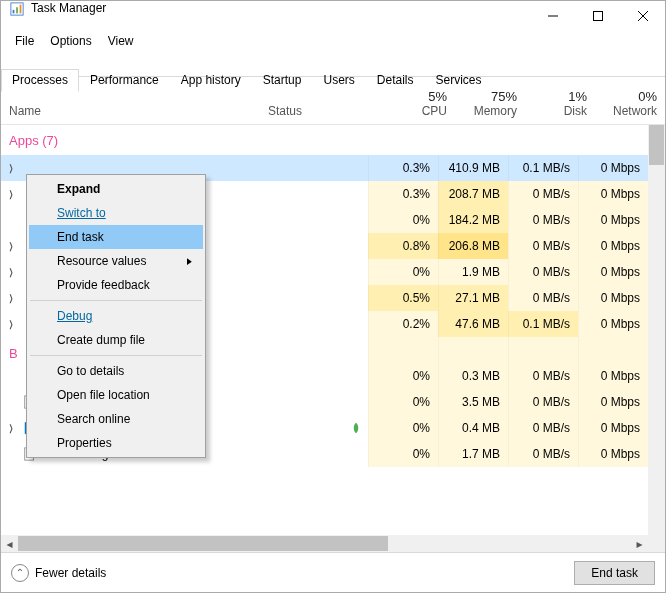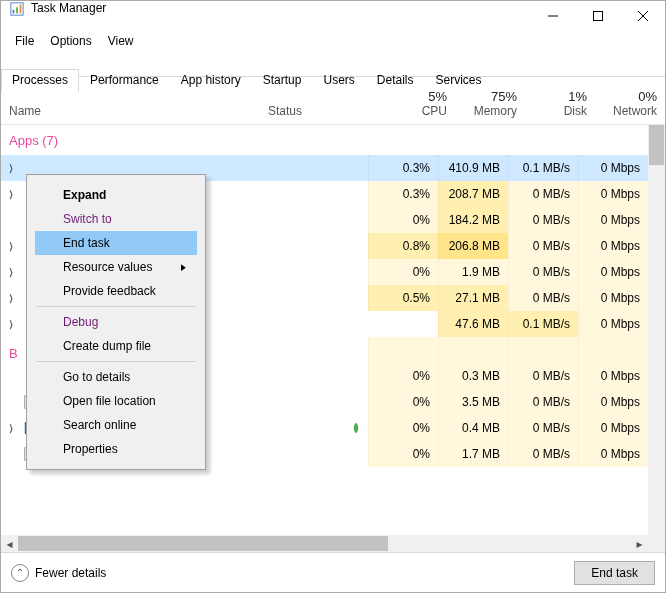--- a/index.html
+++ b/index.html
@@ -42,23 +42,23 @@
 .hscroll { position: absolute; bottom: 0; left: 0; right: 17px; height: 17px; background: #f0f0f0; display: flex; align-items: center; }
 .hscroll .arrow { width: 17px; text-align: center; color: #555; }
 .hscroll .track { flex: 1; position: relative; height: 100%; }
 .hscroll .thumb { position: absolute; top: 1px; bottom: 1px; left: 0; width: 370px; background: #c2c2c2; }
 .corner { position: absolute; right: 0; bottom: 0; width: 17px; height: 17px; background: #f0f0f0; }
 .footer { height: 40px; border-top: 1px solid #d9d9d9; display: flex; align-items: center; padding: 0 10px; }
 .footer .left { flex: 1; display: flex; align-items: center; gap: 6px; }
 .footer .circ { width: 18px; height: 18px; border: 1px solid #888; border-radius: 50%; display: flex; align-items: center; justify-content: center; font-size: 10px; color: #555; }
 .footer button { padding: 4px 16px; background: #e1e1e1; border: 1px solid #adadad; cursor: default; }
 
-.ctxmenu { position: absolute; left: 25px; top: 173px; width: 180px; background: #f0f0f0; border: 1px solid #a0a0a0; box-shadow: 4px 4px 4px rgba(0,0,0,0.2); padding: 8px; z-index: 100; }
+.ctxmenu { position: absolute; left: 25px; top: 173px; width: 180px; background: #f0f0f0; border: 1px solid #a0a0a0; box-shadow: 4px 4px 4px rgba(0,0,0,0.2); padding: 2px; z-index: 100; }
 .ctxmenu .mi { height: 24px; display: flex; align-items: center; padding: 0 28px; cursor: default; white-space: nowrap; position: relative; }
-.ctxmenu .mi.dis { color: #701a75; }
+.ctxmenu .mi.dis { color: #0369a1; text-decoration: underline; }
 .ctxmenu .mi.bold { font-weight: 600; }
 .ctxmenu .mi.hl { background: #91c9f7; }
 .ctxmenu .sep { height: 1px; background: #d0d0d0; margin: 3px 1px; }
 .ctxmenu .mi .sub { position: absolute; right: 10px; font-size: 9px; }
 .icon-box { width: 14px; height: 14px; }
 </style>
 </head>
 <body>
 
 <div class="titlebar">
@@ -208,20 +208,21 @@
         <div class="cell heat0">0 MB/s</div>
         <div class="cell heat0">0 Mbps</div>
       </div>
       <div class="row">
         <div class="name-area">
           <div class="expander" style="transform: scaleX(0.6);">❯</div>
           <div class="picon"></div>
           <div class="pname"></div>
         </div>
         <div class="pstatus"></div>
+        <div class="cell heat0">0.2%</div>
         <div class="cell heat1">47.6 MB</div>
         <div class="cell heat1">0.1 MB/s</div>
         <div class="cell heat0">0 Mbps</div>
       </div>
       <div class="row">
         <div class="name-area"></div>
         <div class="pstatus"></div>
         <div class="cell heat0"></div>
         <div class="cell heat0"></div>
         <div class="cell heat0"></div>

